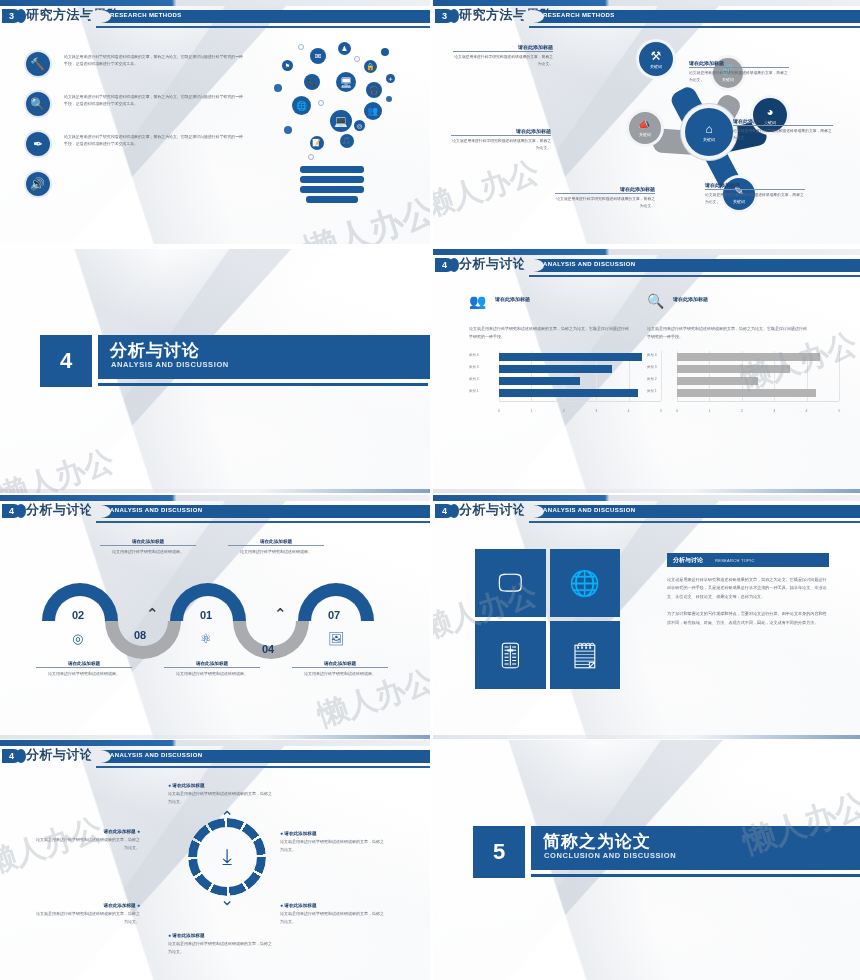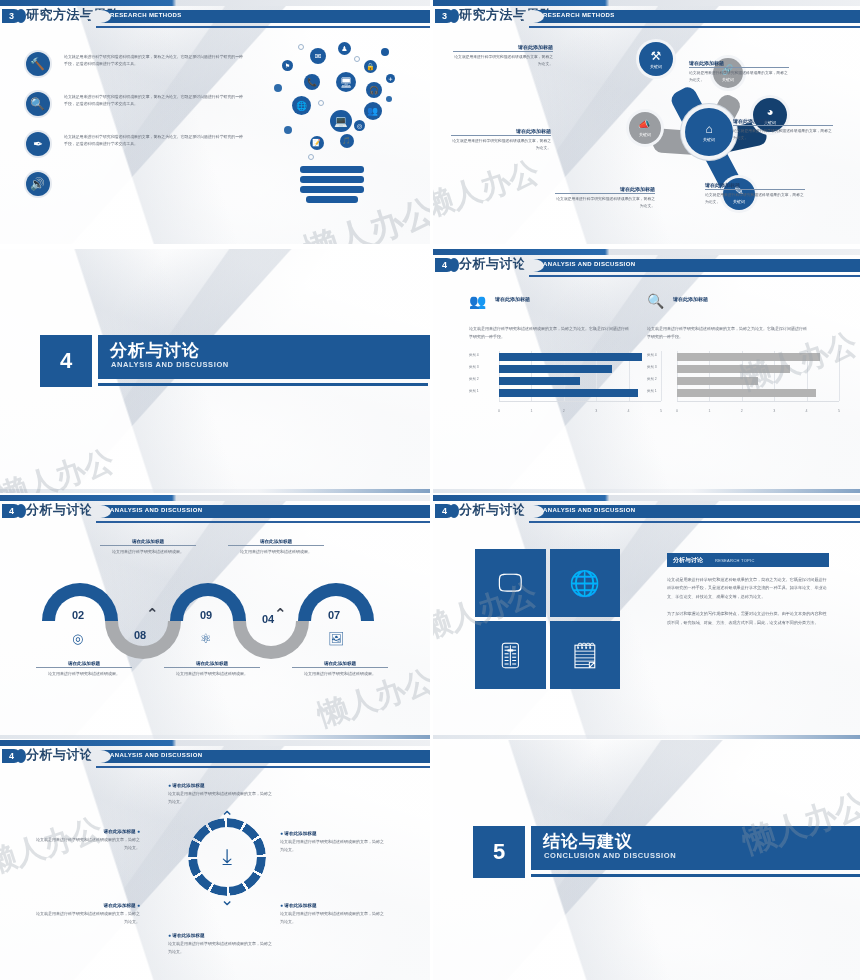--- a/index.html
+++ b/index.html
@@ -409,22 +409,22 @@
 
     <div class="wave">
       <div class="arc up" style="left:22px;top:0"></div>
       <div class="arc dn" style="left:85px;top:38px"></div>
       <div class="arc up" style="left:150px;top:0"></div>
       <div class="arc dn" style="left:213px;top:38px"></div>
       <div class="arc up" style="left:278px;top:0"></div>
 
       <div class="wnum" style="left:52px;top:26px">02</div>
       <div class="wnum" style="left:114px;top:46px">08</div>
-      <div class="wnum" style="left:180px;top:26px">09</div>
-      <div class="wnum" style="left:242px;top:30px">04</div>
+      <div class="wnum" style="left:180px;top:26px">01</div>
+      <div class="wnum" style="left:242px;top:60px">04</div>
       <div class="wnum" style="left:308px;top:26px">07</div>
 
       <div class="chev" style="left:126px;top:22px">⌃</div>
       <div class="chev" style="left:254px;top:22px">⌃</div>
 
       <div class="wicon" style="left:52px;top:48px">◎</div>
       <div class="wicon" style="left:180px;top:48px">⚛</div>
       <div class="wicon" style="left:308px;top:48px">🖼</div>
     </div>
 
@@ -527,21 +527,21 @@
       <div class="hd">论文就是用来进行科学研究和描述科研成果的文章，简称之为论文。</div>
     </div>
     <div class="wm" style="left:-16px;top:86px;font-size:30px">懒人办公</div>
   </div>
 
   <div class="slide" style="left:433px;top:740px;height:240px">
     <div class="bg"></div>
     <div class="sec">
       <div class="sq">5</div>
       <div class="bar">
-        <h2>结论与建议</h2>
+        <h2>简称之为论文</h2>
         <h3>CONCLUSION AND DISCUSSION</h3>
       </div>
       <div class="rule"></div>
     </div>
     <div class="wm" style="right:-6px;top:62px;font-size:32px">懒人办公</div>
   </div>
 
 </div>
 
 </body></html>

